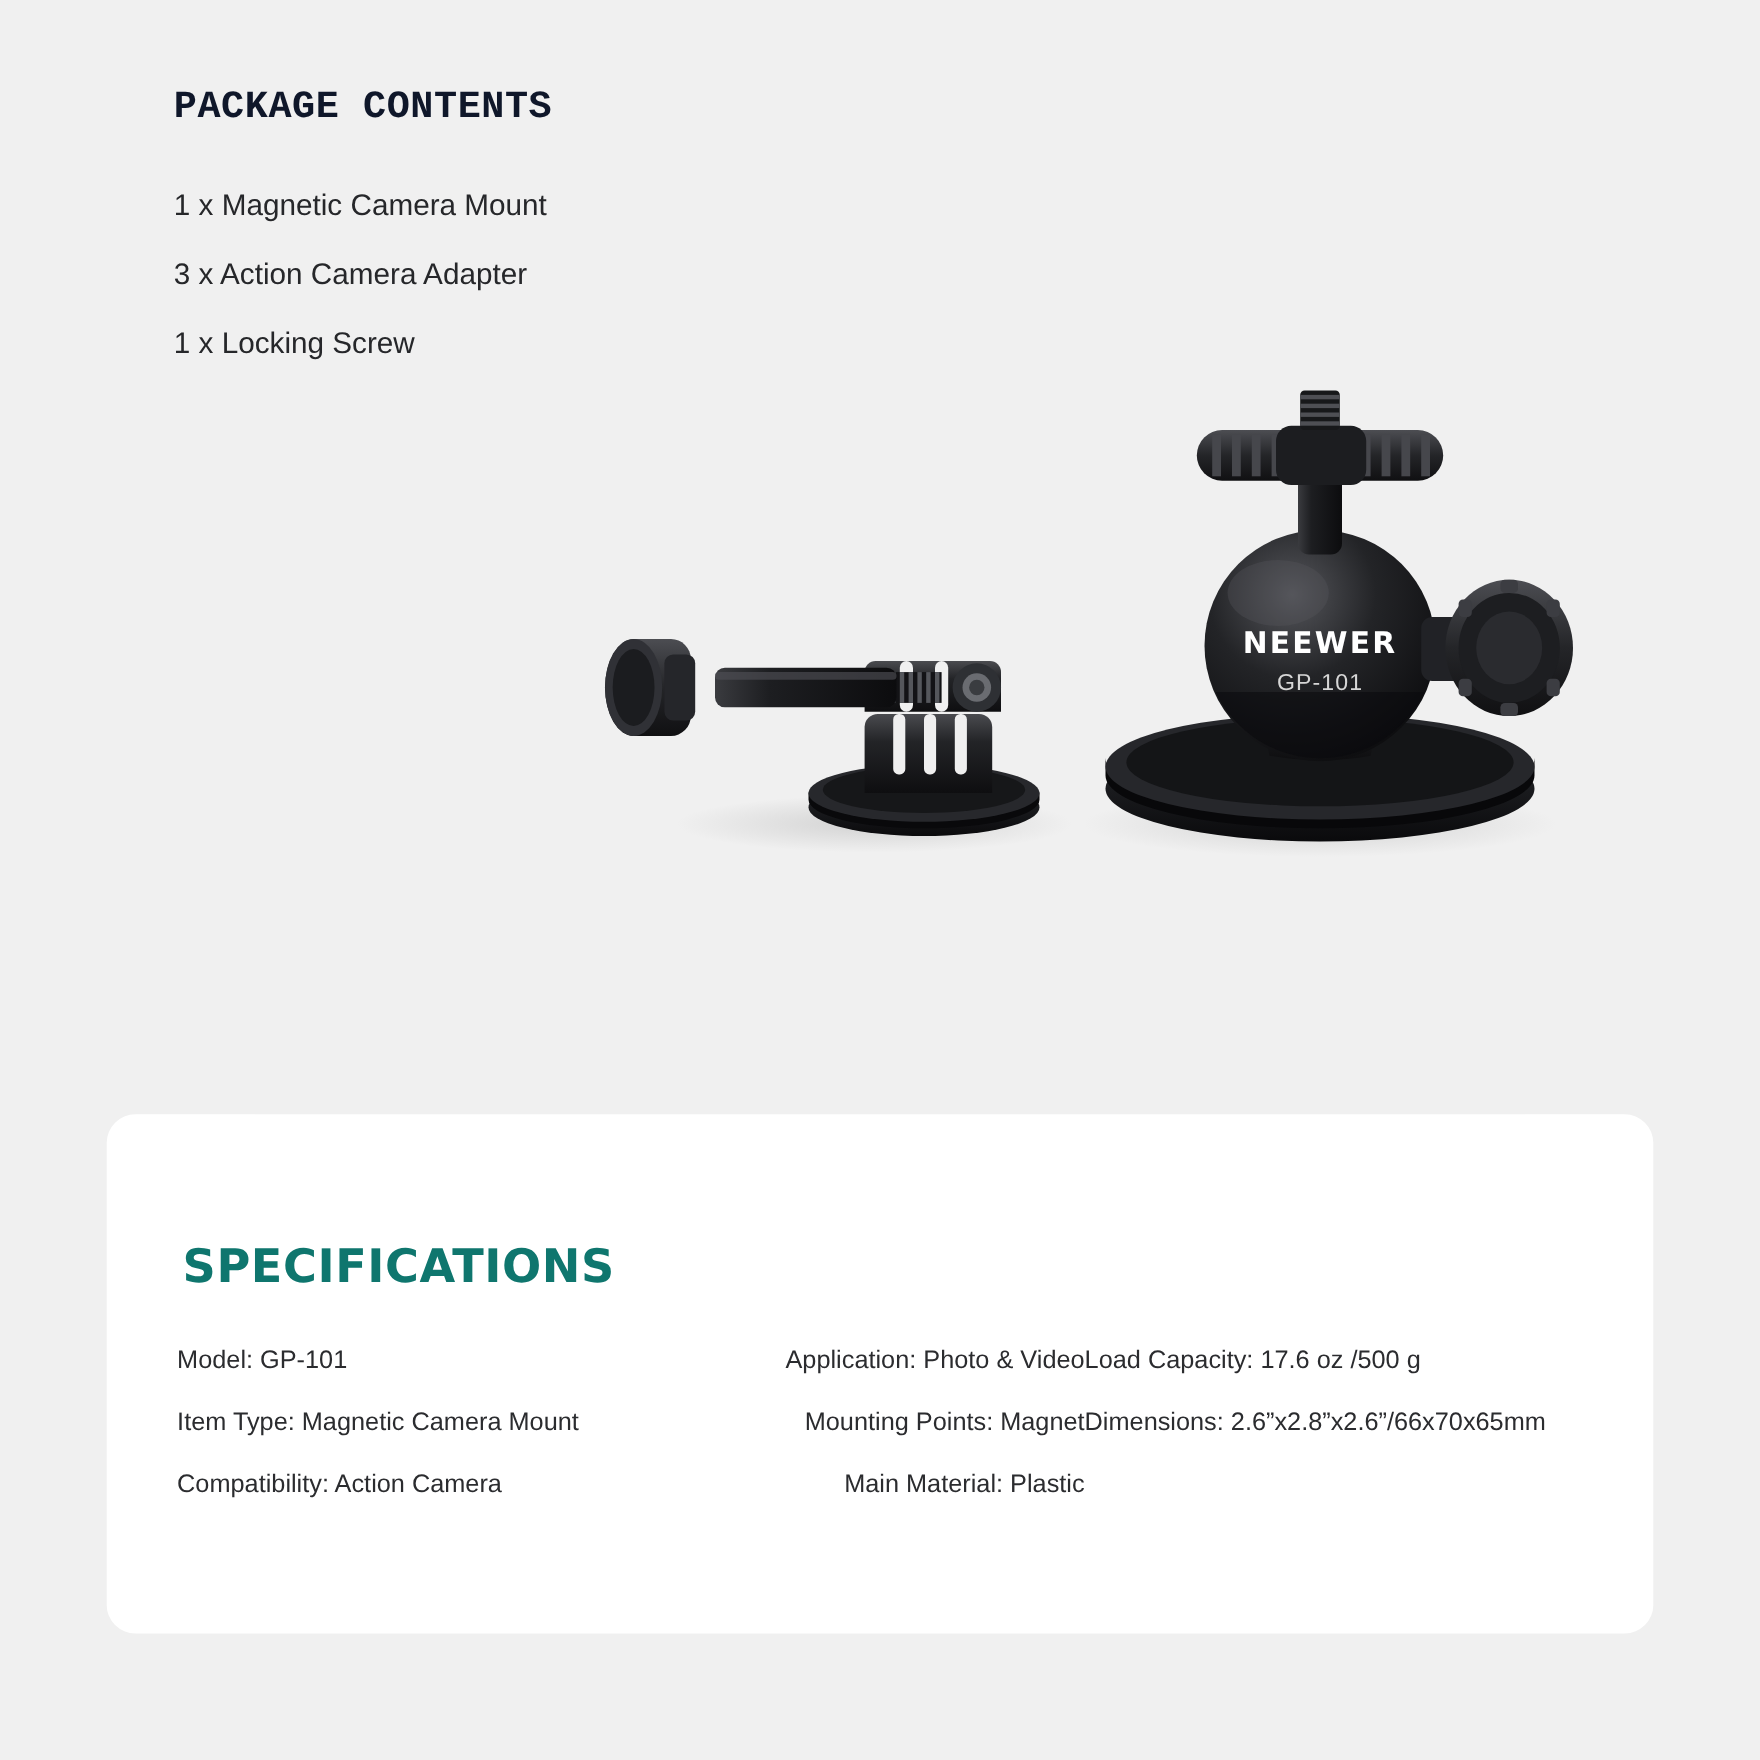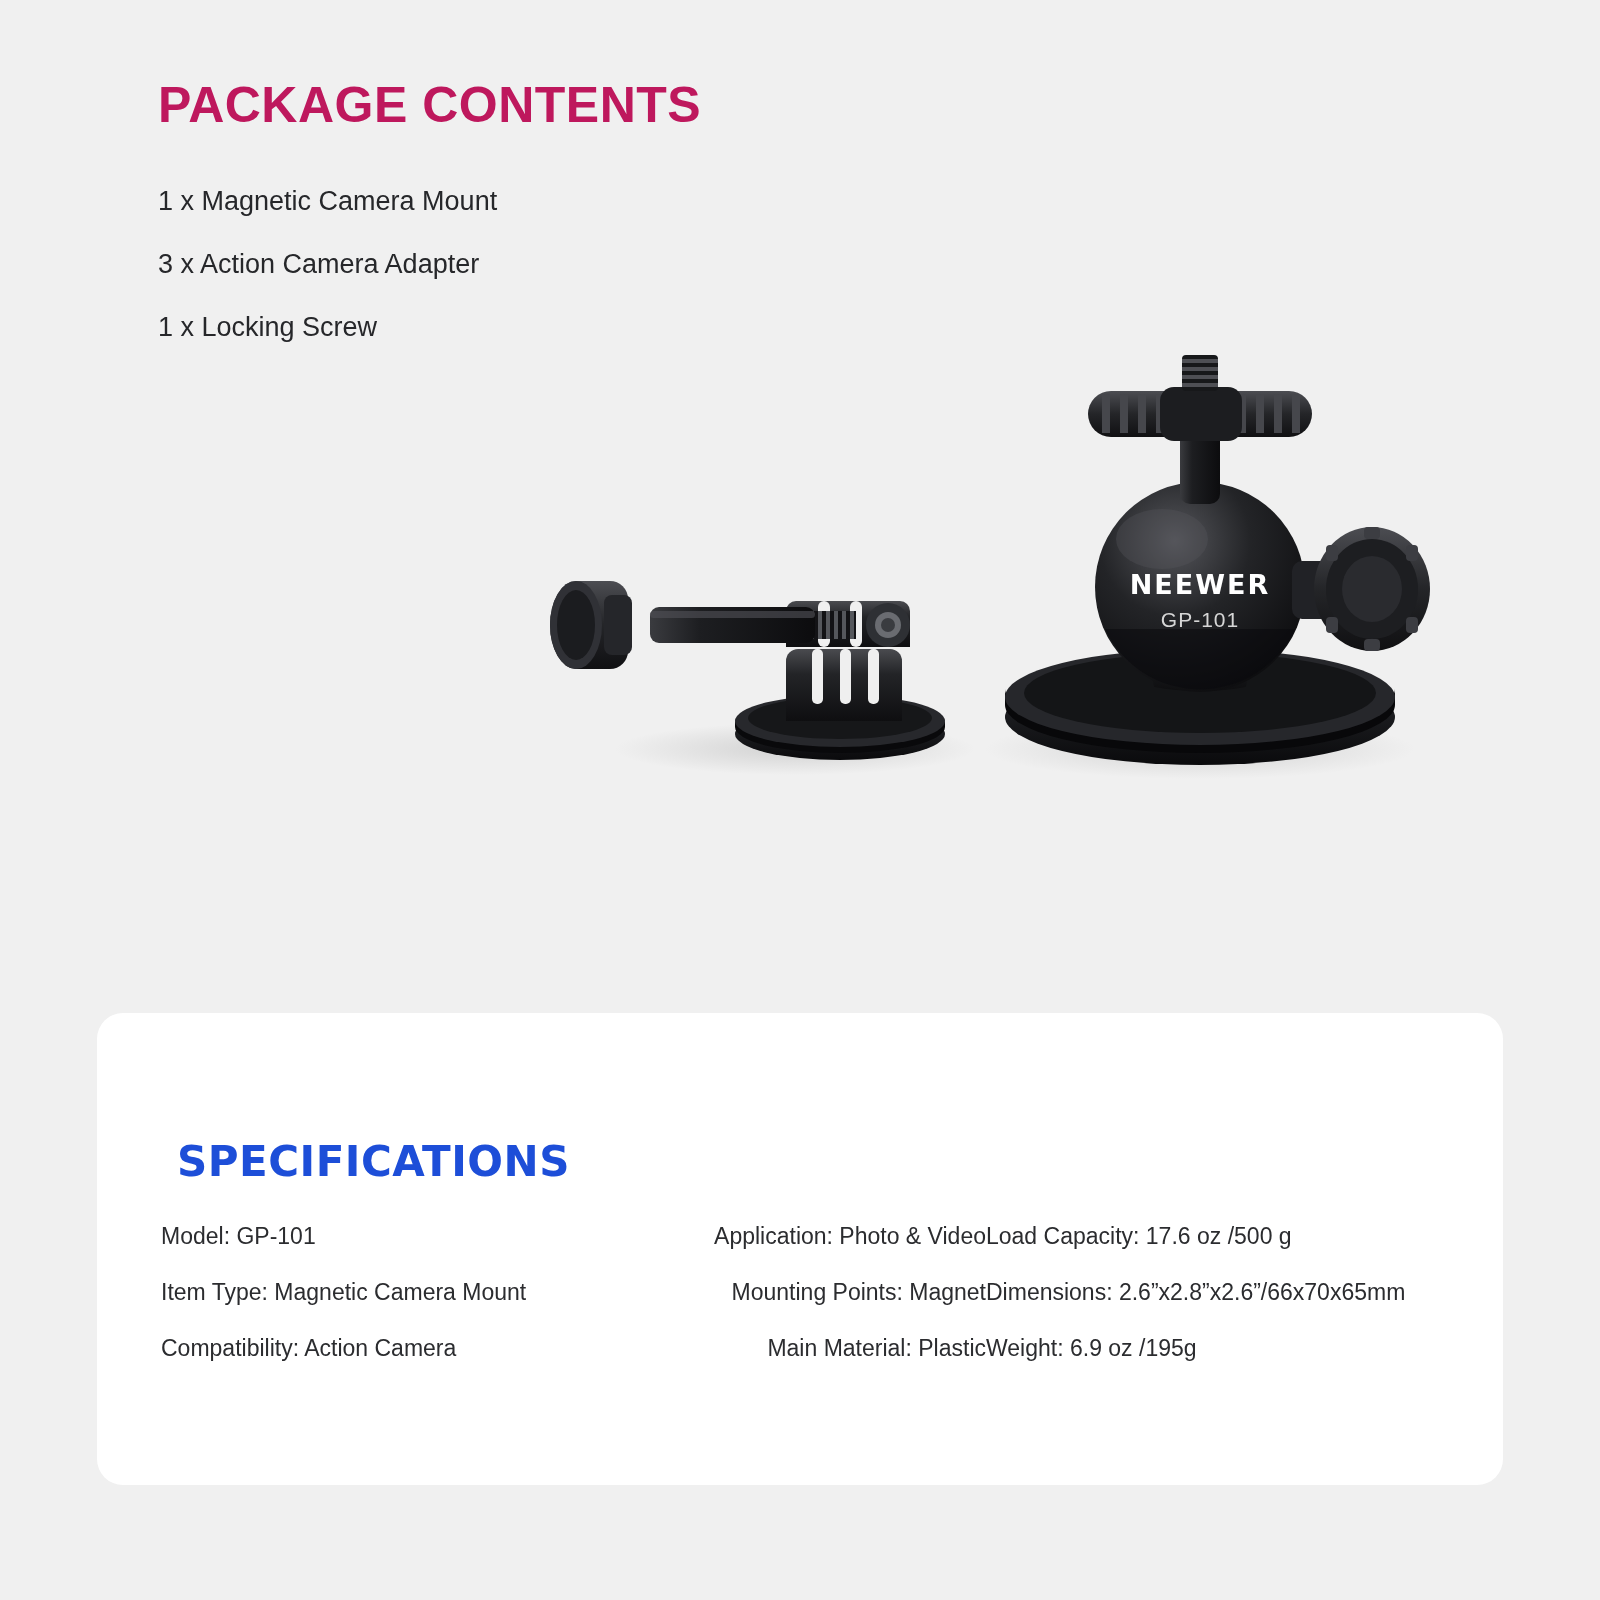--- a/index.html
+++ b/index.html
@@ -15,25 +15,25 @@
   }
 
   
   .package-section {
     position: absolute;
     left: 158px;
     top: 80px;
     width: 900px;
   }
   .section-title {
-    font-family: Liberation Sans, sans-serif;
+    font-family: Liberation Mono, monospace;
     font-weight: 700;
-    font-size: 50px;
+    font-size: 35px;
     letter-spacing: 0.5px;
-    color: #be185d;
+    color: #0f172a;
     margin: 0 0 58px 0;
     line-height: 1;
   }
   .contents-list {
     list-style: none;
     margin: 0;
     padding: 0;
   }
   .contents-list li {
     font-size: 27px;
@@ -61,22 +61,22 @@
     width: 1406px;
     height: 472px;
     background: #ffffff;
     border-radius: 26px;
   }
   .spec-title {
     font-family: "DejaVu Sans", sans-serif;
     font-weight: 700;
     font-size: 42px;
     letter-spacing: 0.5px;
-    color: #1d4ed8;
-    margin: 16px;
+    color: #0f766e;
+    margin: 5px;
     position: absolute;
     left: 64px;
     top: 112px;
     line-height: 1;
   }
   .spec-columns {
     position: absolute;
     left: 64px;
     top: 212px;
     width: 1290px;
@@ -251,16 +251,15 @@
       <span class="spec-item">Compatibility: Action Camera</span>
     </div>
     <div class="spec-col c2">
       <span class="spec-item">Application: Photo &amp; Video</span>
       <span class="spec-item">Mounting Points: Magnet</span>
       <span class="spec-item">Main Material: Plastic</span>
     </div>
     <div class="spec-col c3">
       <span class="spec-item">Load Capacity: 17.6 oz /500 g</span>
       <span class="spec-item">Dimensions: 2.6”x2.8”x2.6”/66x70x65mm</span>
-      <span class="spec-item">Weight: 6.9 oz /195g</span>
     </div>
   </div>
 </section>
 
 </body></html>

